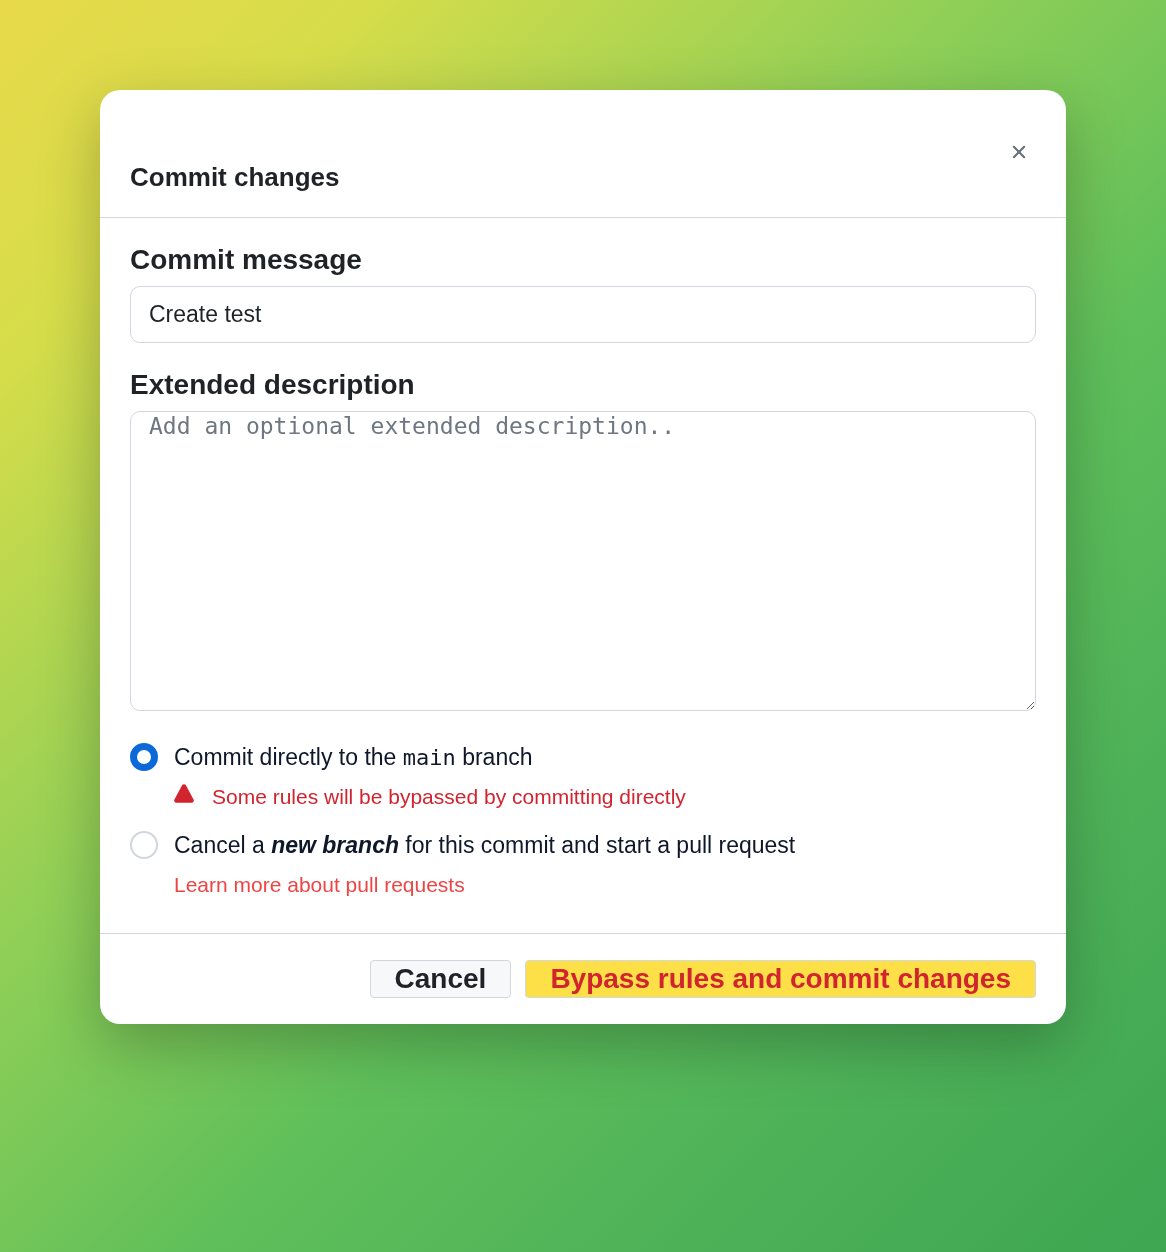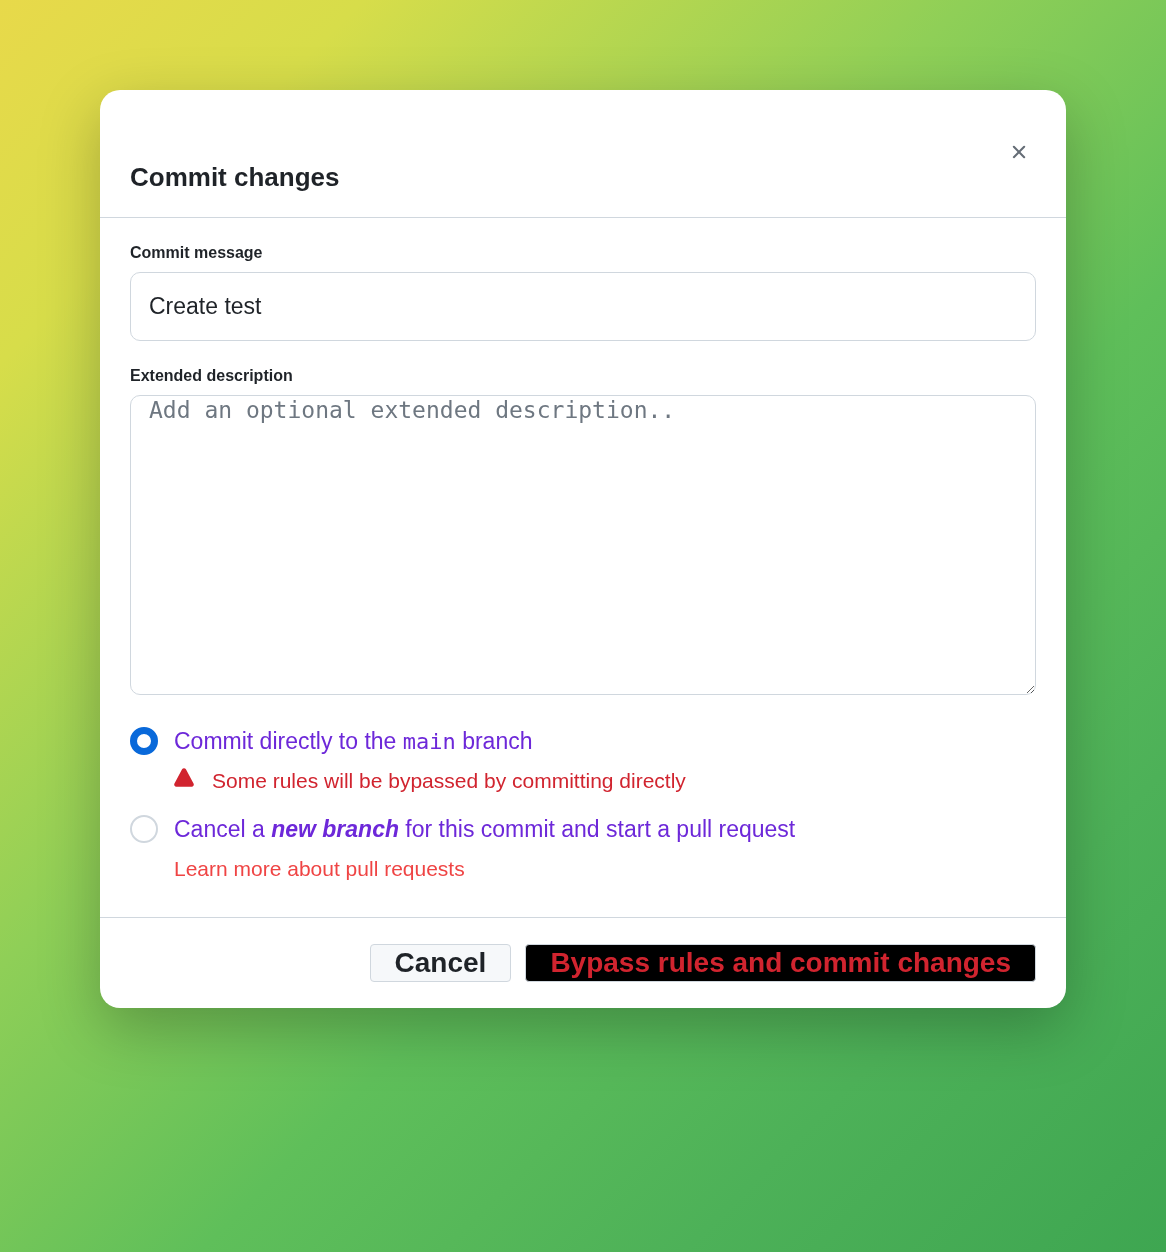--- a/index.html
+++ b/index.html
@@ -40,30 +40,30 @@
     color: #656d76;
     display: flex;
     align-items: center;
     justify-content: center;
   }
   .close-btn svg { width: 22px; height: 22px; }
   .dialog-body {
     padding: 26px 30px 28px 30px;
   }
   .field-label {
-    font-size: 16px;
+    font-size: 28px;
     font-weight: 600;
     color: #1f2328;
     margin-bottom: 10px;
     display: block;
   }
   .text-input {
     width: 100%;
     font-size: 23px;
-    padding: 20px 18px;
+    padding: 14px 18px;
     border: 1px solid #d0d7de;
     border-radius: 10px;
     background: #fff;
     color: #1f2328;
   }
   .text-input::placeholder { color: #6e7781; }
   .textarea-input {
     width: 100%;
     font-size: 23px;
     padding: 1px 18px;
@@ -96,21 +96,21 @@
     margin-top: 2px;
     cursor: pointer;
     background: #fff;
   }
   .radio-outer.selected {
     border: 7px solid #0969da;
   }
   .radio-content { flex: 1; }
   .radio-label {
     font-size: 23px;
-    color: #6d28d9;
+    color: #0f172a;
     line-height: 1.45;
   }
   .radio-label .bold { font-weight: 600; font-style: italic; }
   .radio-label code {
     font-family: ui-monospace, SFMono-Regular, "SF Mono", Menlo, Consolas, monospace;
     font-size: 22px;
   }
   .warning-row {
     display: flex;
     align-items: flex-end;
@@ -140,21 +140,21 @@
     font-size: 28px;
     font-weight: 600;
     padding: 2px 24px;
     border-radius: 4px;
     border: 1px solid #d0d7de;
     background: #f6f8fa;
     color: #1f2328;
     cursor: pointer;
   }
   .btn.danger {
-    background: #000000;
+    background: #fde047;
     color: #d1242f;
     border: 1px solid #d0d7de;
   }
 </style>
 </head>
 <body>
 
 <div class="dialog">
 
   <div class="dialog-header">

